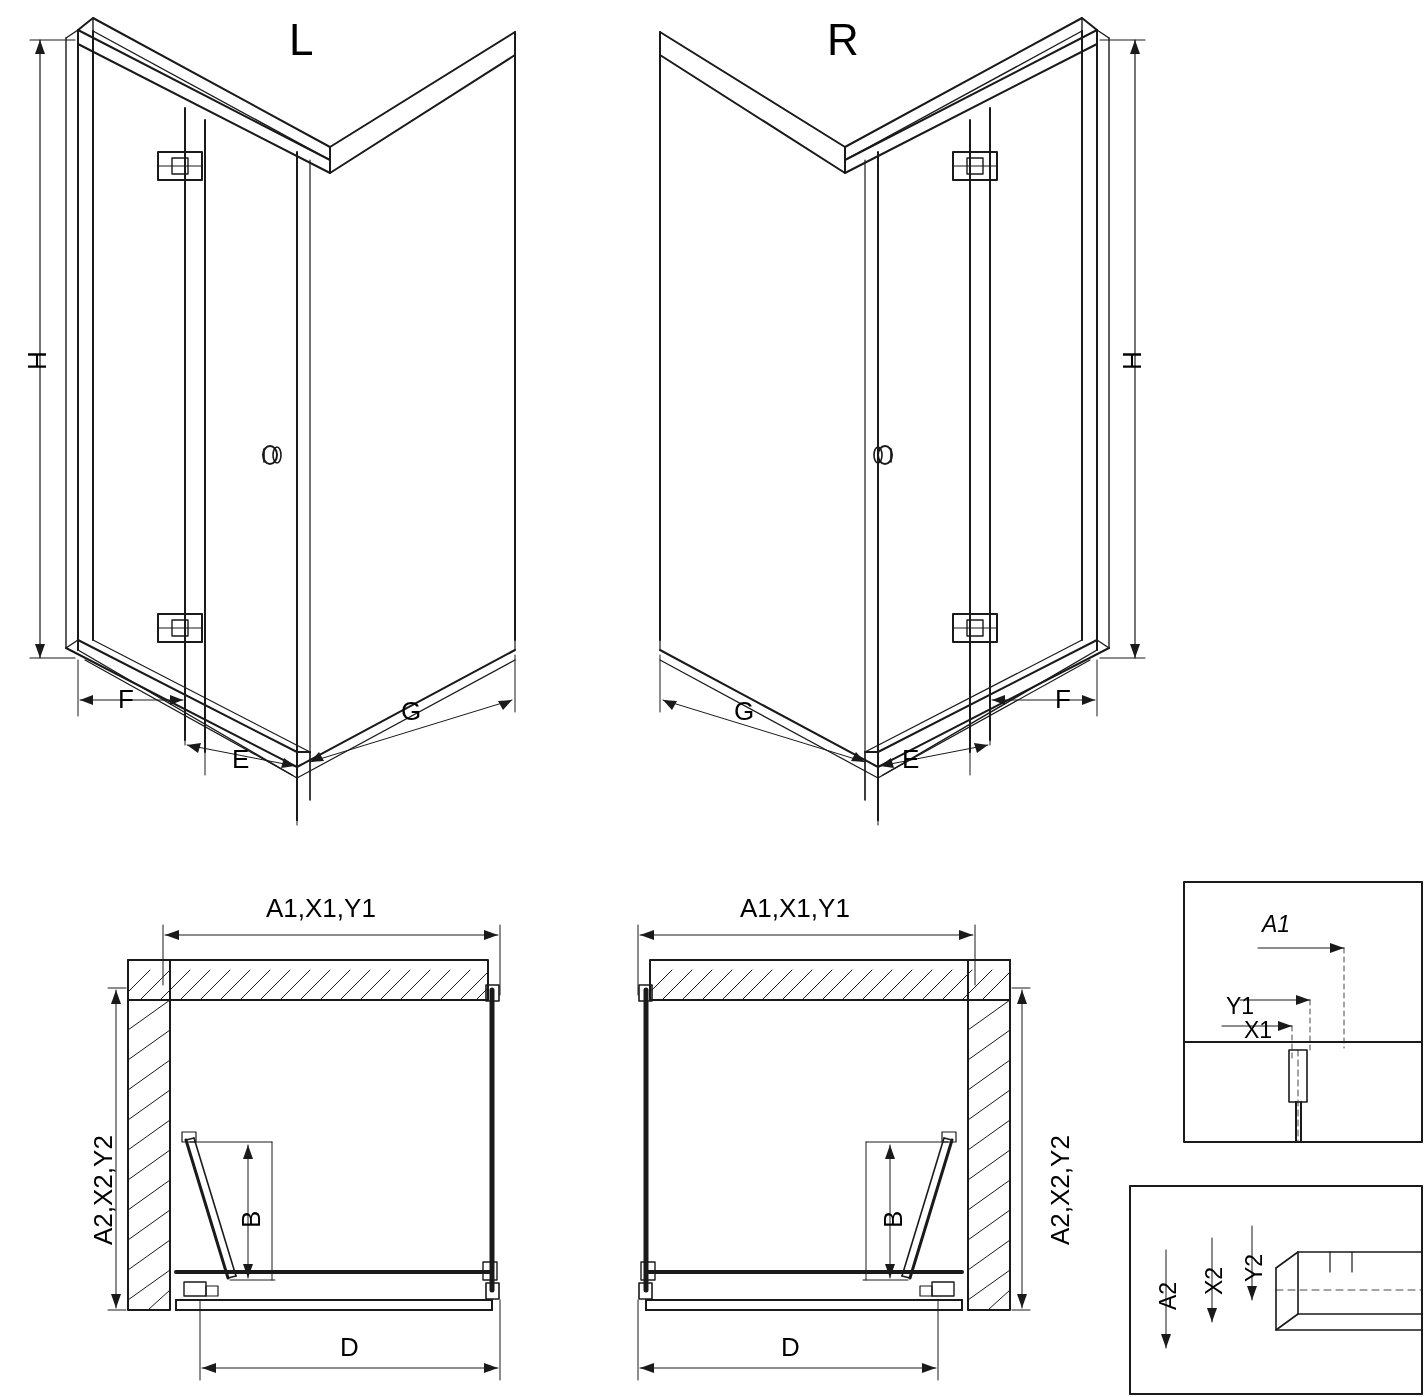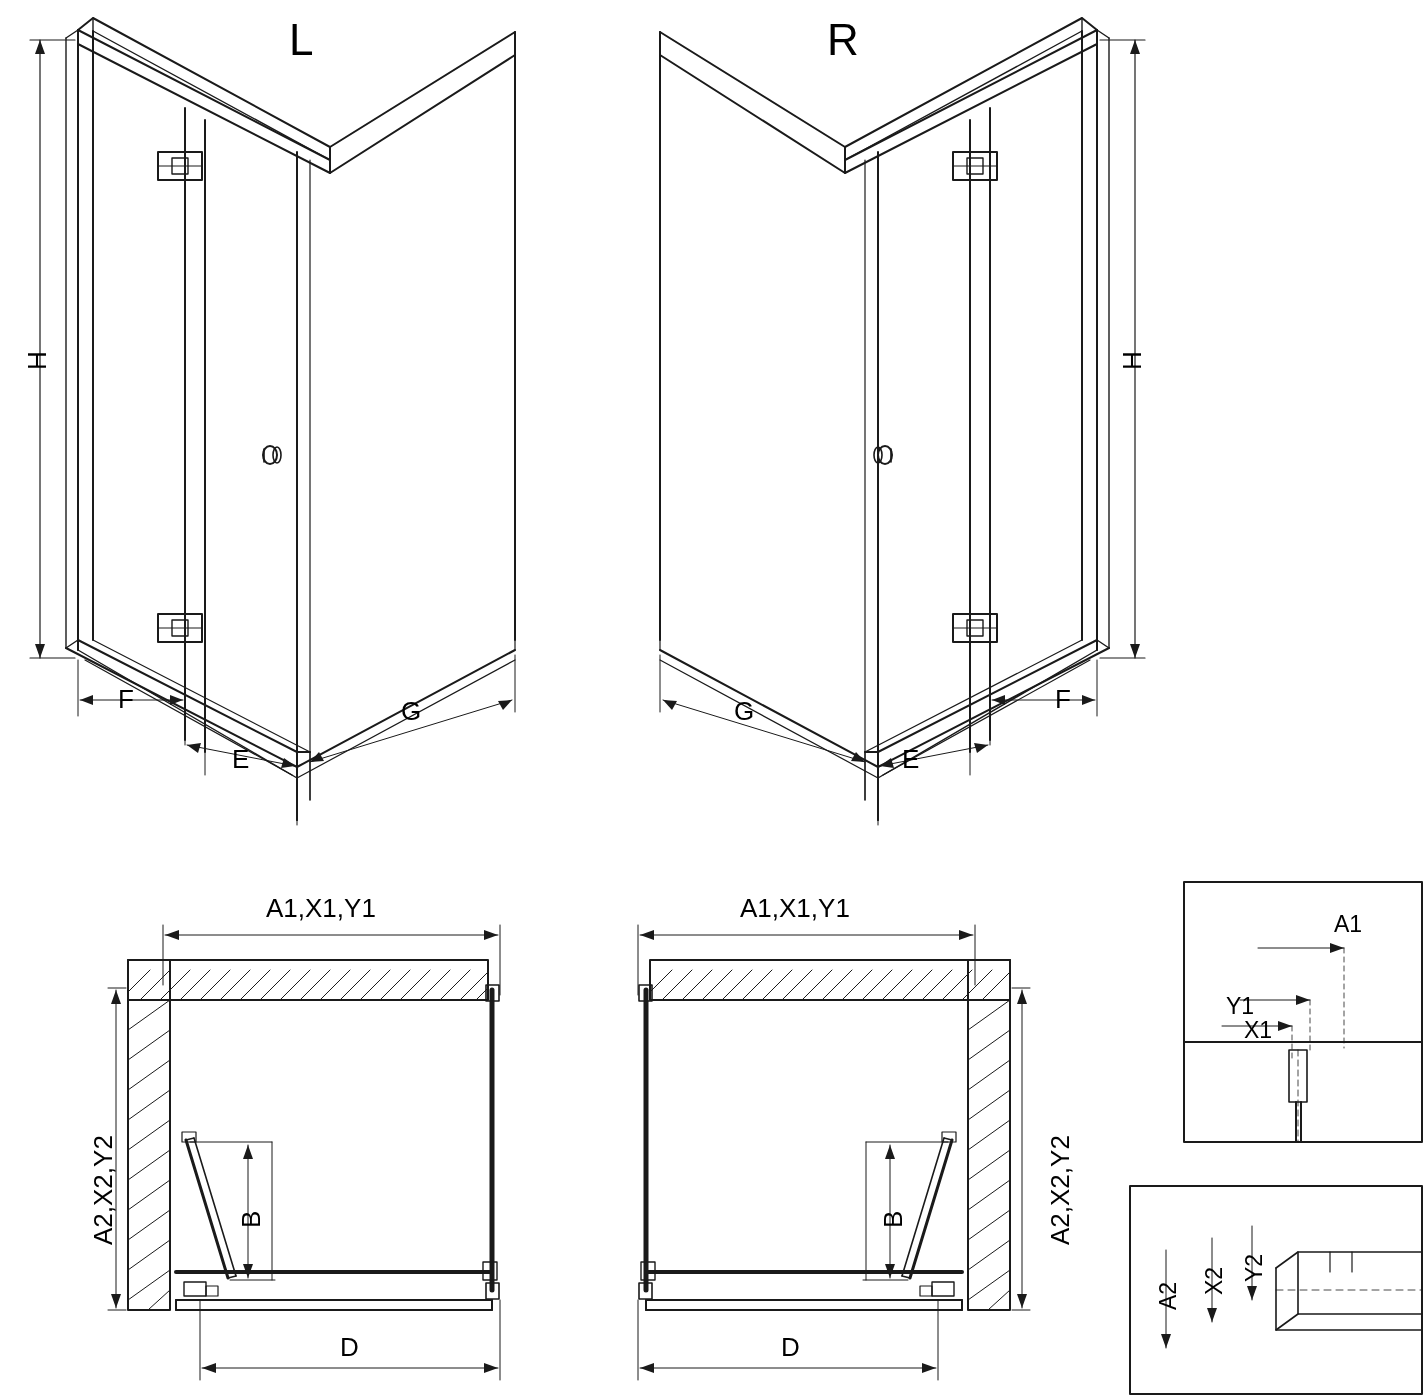--- a/index.html
+++ b/index.html
@@ -436,21 +436,21 @@
 
   <div class="lbl dim-lbl rot90" style="left:90px; top:1245px;">A2,X2,Y2</div>
   <div class="lbl dim-lbl rot90" style="left:1047px; top:1245px;">A2,X2,Y2</div>
 
   <div class="lbl dim-lbl rot90" style="left:238px; top:1228px;">B</div>
   <div class="lbl dim-lbl rot90" style="left:880px; top:1228px;">B</div>
 
   <div class="lbl dim-lbl" style="left:340px; top:1334px;">D</div>
   <div class="lbl dim-lbl" style="left:781px; top:1334px;">D</div>
 
-  <div class="lbl dim-lbl-sm" style="left:1334px; top:913px;">A1</div>
+  <div class="lbl dim-lbl-sm" style="left:1262px; top:913px;font-style:italic;">A1</div>
   <div class="lbl dim-lbl-sm" style="left:1244px; top:1019px;">X1</div>
   <div class="lbl dim-lbl-sm" style="left:1226px; top:995px;">Y1</div>
 
   <div class="lbl dim-lbl-sm rot90" style="left:1157px; top:1310px;">A2</div>
   <div class="lbl dim-lbl-sm rot90" style="left:1203px; top:1295px;">X2</div>
   <div class="lbl dim-lbl-sm rot90" style="left:1243px; top:1282px;">Y2</div>
 
 </div>
 
 </body></html>

